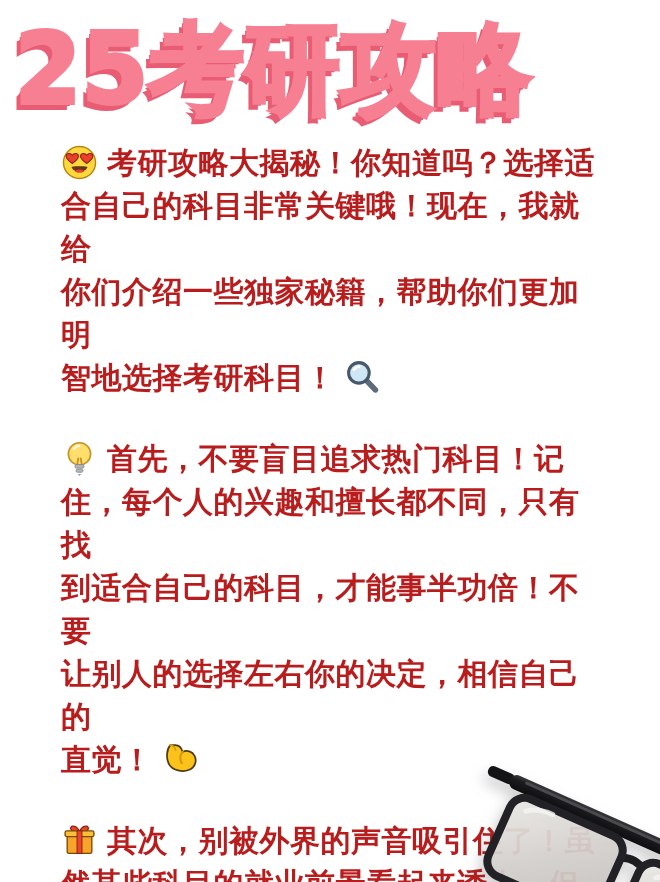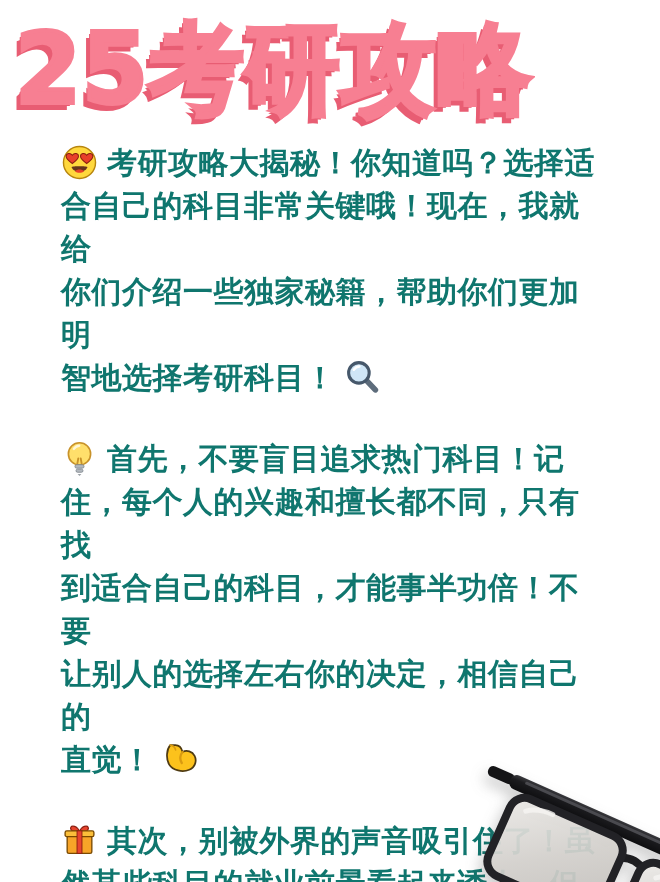--- a/index.html
+++ b/index.html
@@ -35,21 +35,21 @@
   .content {
     position: absolute;
     left: 61px; top: 141px;
     width: 548px;
   }
   p.para {
     margin: 0 0 38px 0;
     font-size: 30px;
     line-height: 43px;
     font-weight: 700;
-    color: #0f766e;
+    color: #b91c1c;
     letter-spacing: 0.5px;
   }
   .para .txt { white-space: pre-line; }
   .emoji {
     display: inline-block;
     width: 37px; height: 37px;
     vertical-align: -8px;
   }
   .emoji.start { margin-right: 9px; }
   .emoji.end   { margin-left: 8px; }

